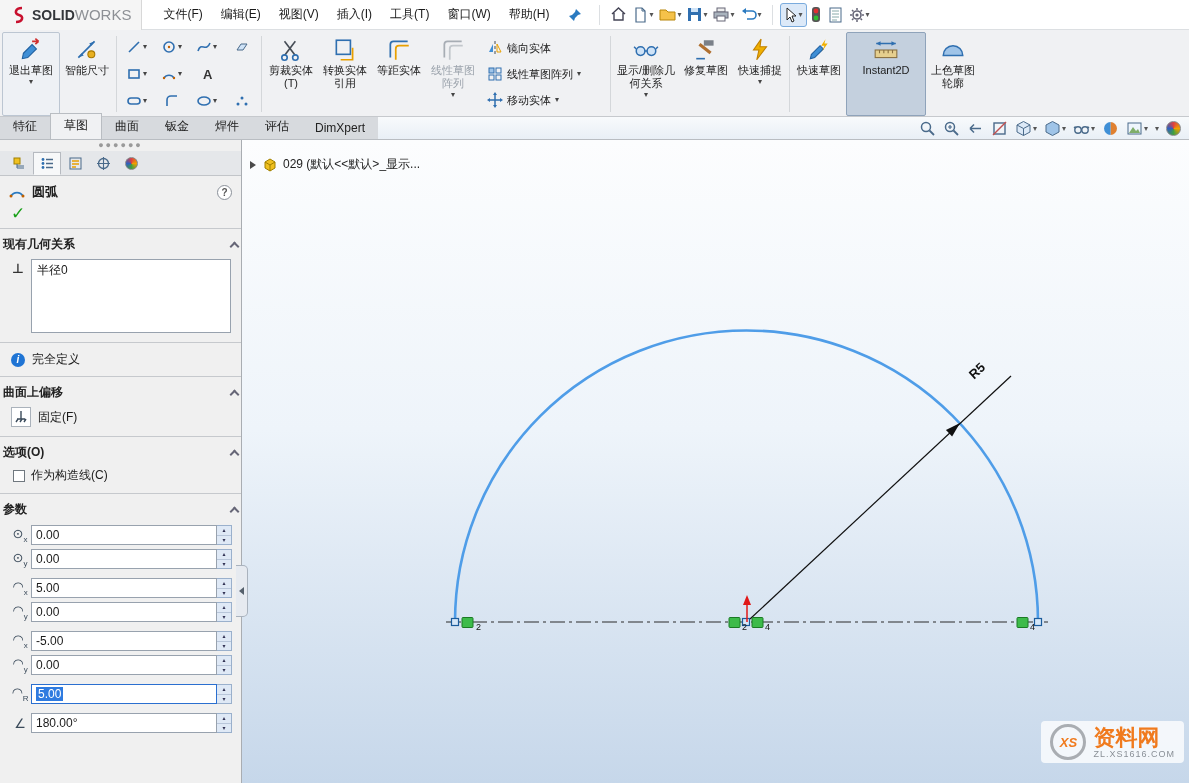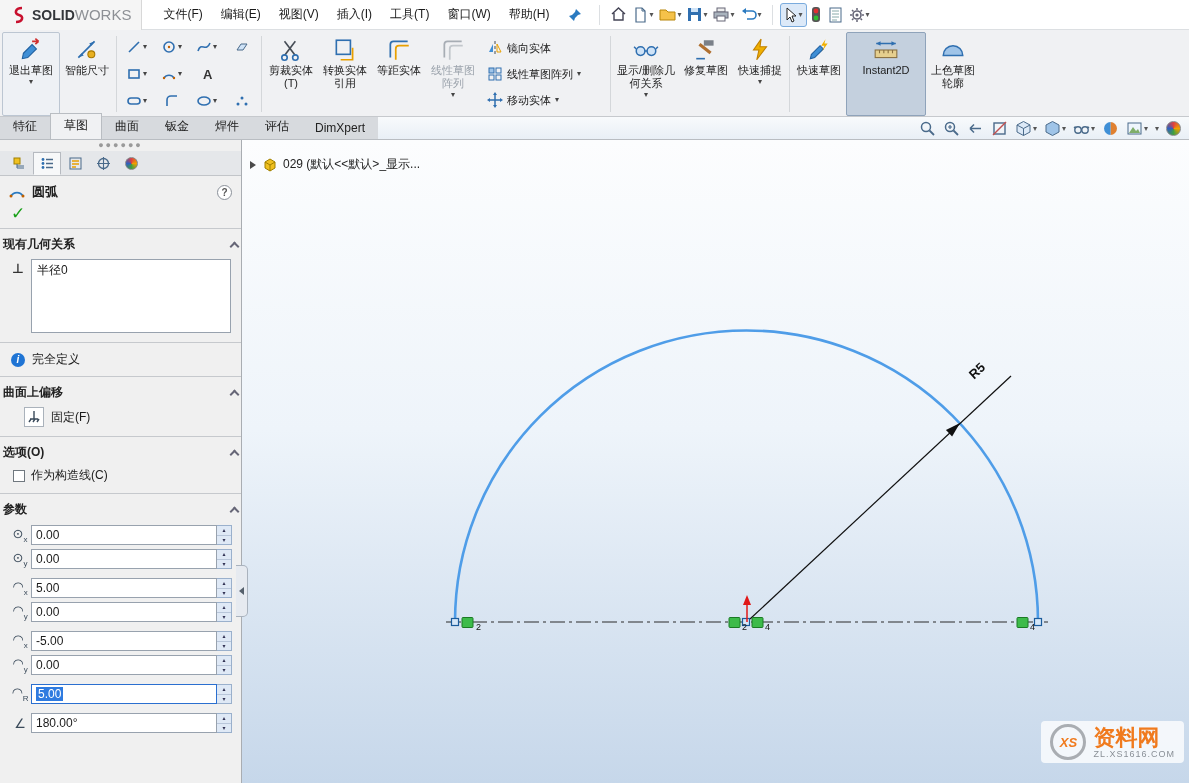--- a/index.html
+++ b/index.html
@@ -55,21 +55,21 @@
 .pm-okrow{padding:1px 11px 6px;border-bottom:1px solid #c6c9cd}
 .check{color:#18a018;font-size:17px;font-weight:bold;line-height:17px}
 .sec-h{display:flex;align-items:center;padding:7px 3px 4px;font-weight:bold;color:#222}
 .chev{margin-left:auto;width:7px;height:7px;border-left:2px solid #667;border-top:2px solid #667;transform:rotate(45deg);margin-top:4px}
 .sec-body{padding:2px 10px 9px;border-bottom:1px solid #c6c9cd}
 .rel-row{display:flex;gap:5px}
 .rel-icon{width:16px;color:#333;font-weight:bold;font-size:13px;padding-top:2px;text-align:center}
 .listbox{flex:1;height:74px;background:#fff;border:1px solid #98a2ae;font-size:12px;padding:2px 5px}
 .status-row{display:flex;align-items:center;gap:7px;padding:8px 11px;border-bottom:1px solid #c6c9cd}
 .info-i{width:14px;height:14px;border-radius:50%;background:#1f74d4;color:#fff;font-size:10px;font-style:italic;font-weight:bold;display:flex;align-items:center;justify-content:center}
-.fix-row{display:flex;align-items:center;gap:7px;padding:2px 24px 9px;border-bottom:1px solid #c6c9cd}
+.fix-row{display:flex;align-items:center;gap:7px;padding:2px 11px 9px;border-bottom:1px solid #c6c9cd}
 .fix-box{width:20px;height:20px;border:1px solid #aab2bb;background:#fff;display:flex;align-items:center;justify-content:center}
 .cb-row{display:flex;align-items:center;gap:6px;padding:2px 13px 9px;border-bottom:1px solid #c6c9cd}
 .cbx{width:12px;height:12px;border:1px solid #70787f;background:#fff}
 .params{padding:3px 9px 9px}
 .prow{display:flex;align-items:center;margin-bottom:4px}
 .prow.gap{margin-top:9px}
 .picon{width:22px;font-size:13px;color:#3a4a5a;text-align:center}
 .pisub{font-size:8px;vertical-align:sub}
 .pfield{flex:1;height:20px;background:#fff;border:1px solid #98a2ae;display:flex;align-items:center;padding:0 4px;font-size:12px}
 .pfield.sel{border-color:#2a6fd0}

